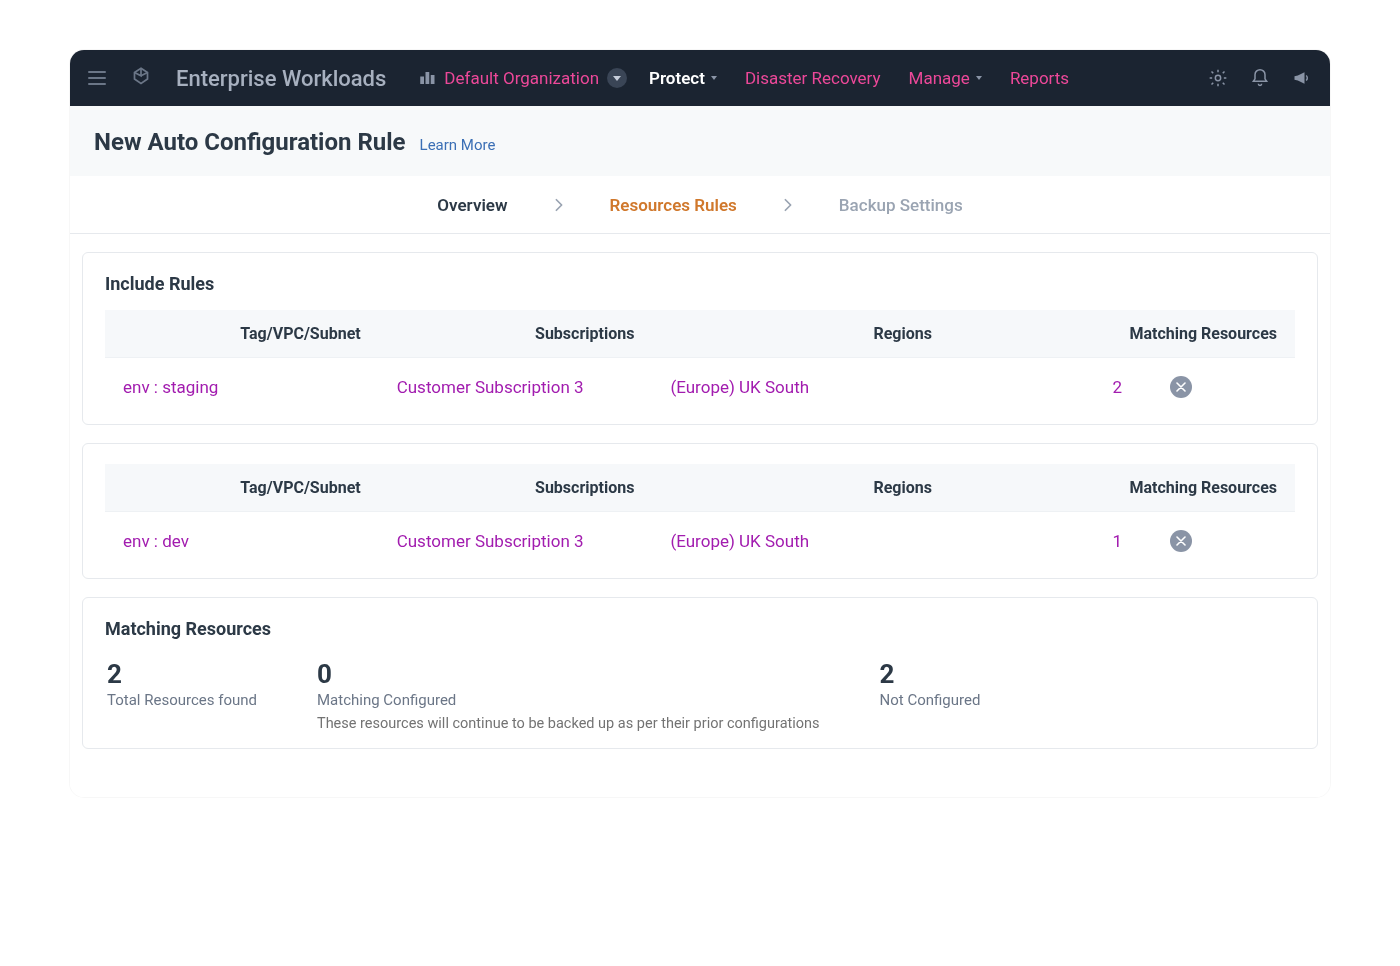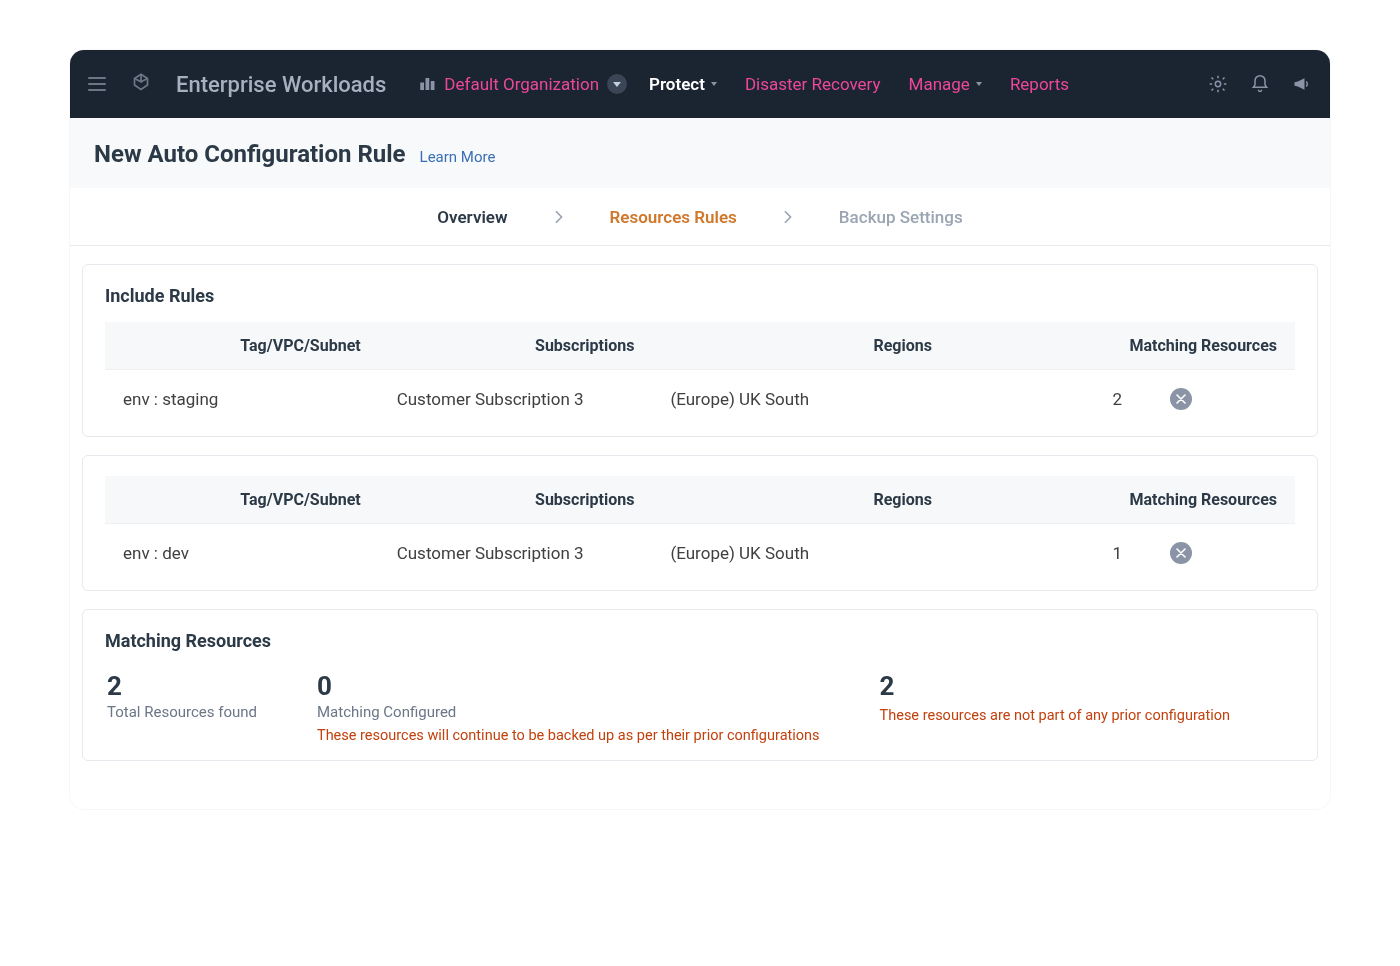--- a/index.html
+++ b/index.html
@@ -11,21 +11,21 @@
   .app-frame {
     width: 1260px;
     margin: 50px auto;
     border-radius: 14px;
     overflow: hidden;
     box-shadow: 0 0 0 1px rgba(0,0,0,0.03);
   }
   
   .topnav {
     background: #1b2431;
-    height: 68px;
+    height: 56px;
     display: flex;
     align-items: center;
     padding: 0 18px;
     gap: 22px;
     color: #8a94a6;
   }
   .hamburger {
     display: flex; flex-direction: column; gap: 4px; cursor: pointer;
   }
   .hamburger span { width: 18px; height: 2px; background: #6b7687; border-radius: 1px; }
@@ -90,42 +90,42 @@
 
   table.rules {
     width: 100%; border-collapse: collapse; table-layout: fixed;
   }
   table.rules thead th {
     background: #f6f8fa; text-align: right;
     font-size: 16px; font-weight: 700; color: #2c3946;
     padding: 14px 18px;
   }
   table.rules tbody td {
-    font-size: 17px; color: #404040; padding: 18px 18px;
+    font-size: 17px; color: #a21caf; padding: 18px 18px;
     border-top: 1px solid #eef1f4; vertical-align: middle;
   }
   table.rules col.c1 { width: 23%; }
   table.rules col.c2 { width: 23%; }
   table.rules col.c3 { width: 25%; }
   table.rules col.c4 { width: 17%; }
   table.rules col.c5 { width: 12%; }
   .matching-cell { text-align: right; padding-right: 30px !important; }
   .del-cell { text-align: left; }
   .del-btn {
     width: 22px; height: 22px; border-radius: 50%; background: #8a94a6;
     display: inline-flex; align-items: center; justify-content: center;
     cursor: pointer;
   }
   .del-btn svg { display:block; }
 
   
   .stats { display: flex; gap: 60px; padding: 4px 2px 8px 2px; }
   .stat .num { font-size: 26px; font-weight: 700; color: #2c3946; }
   .stat .label { font-size: 15px; color: #6b7687; margin-top: 2px; }
-  .stat .desc { font-size: 14.5px; color: #c2410c; margin-top: 6px; }
+  .stat .desc { font-size: 14.5px; color: #737373; margin-top: 6px; }
   .stat.wide { max-width: 560px; }
 </style>
 </head>
 <body>
 
 <div class="app-frame">
 
   <div class="topnav">
     <div class="hamburger">
       <span></span>
@@ -291,19 +291,19 @@
           <div class="num">2</div>
           <div class="label">Total Resources found</div>
         </div>
         <div class="stat wide">
           <div class="num">0</div>
           <div class="label">Matching Configured</div>
           <div class="desc">These resources will continue to be backed up as per their prior configurations</div>
         </div>
         <div class="stat wide">
           <div class="num">2</div>
-          <div class="desc">These resources are not part of any prior configuration</div>
+          <div class="label">Not Configured</div>
         </div>
       </div>
     </div>
 
   </div>
 </div>
 
 </body></html>

